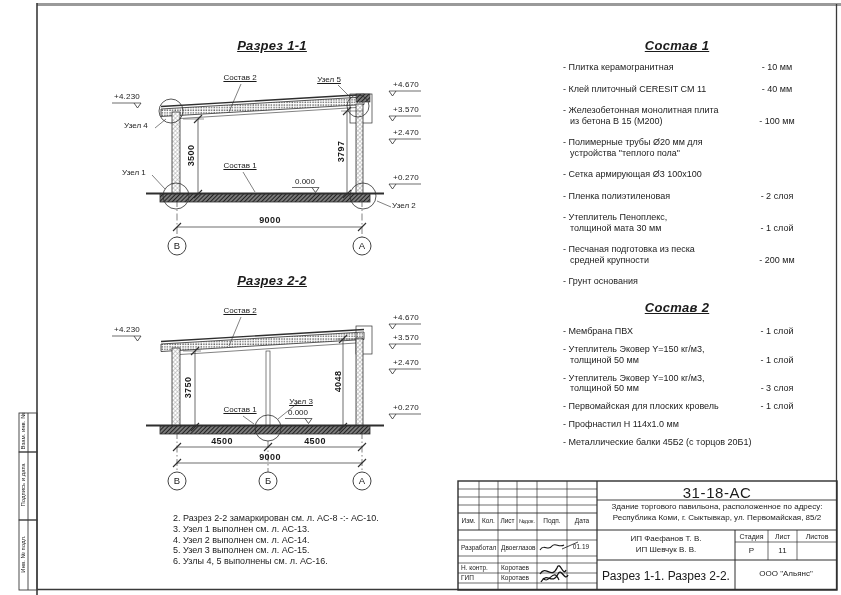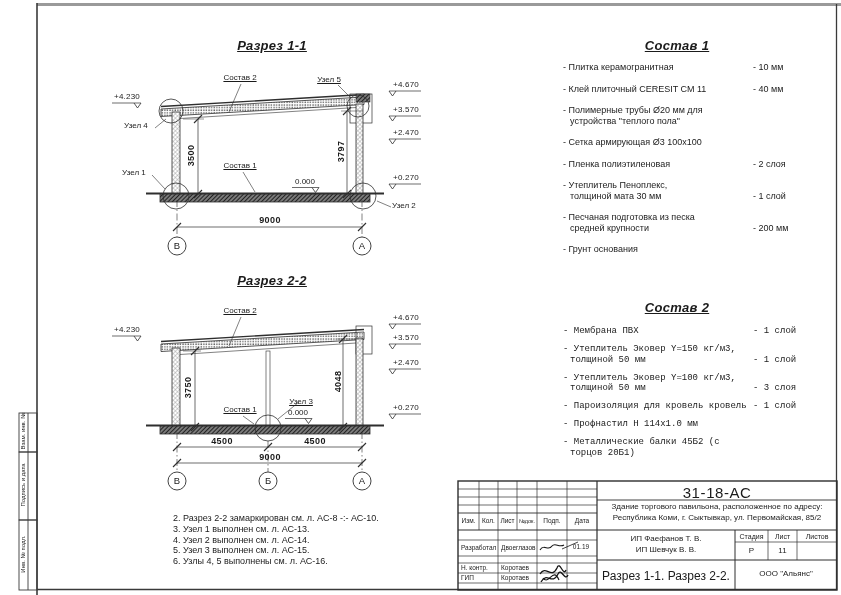--- a/index.html
+++ b/index.html
@@ -13,23 +13,23 @@
   .lab{font-size:8px;}
   .u{text-decoration:underline;}
   .elev{font-size:8px;letter-spacing:.2px;}
   .dim{font-size:9px;font-weight:bold;letter-spacing:.4px;}
   .vert{transform:rotate(-90deg);}
   .axis{font-size:9.5px;}
   .note-block{position:absolute;left:173px;top:513px;font-size:9px;line-height:10.8px;color:#1b1b1b;}
   .note-block span{display:block;}
   .list{position:absolute;width:250px;color:#1b1b1b;font-size:9px;line-height:10.5px;}
   .list .item{display:flex;justify-content:space-between;align-items:flex-end;margin-bottom:11px;}
-  #sostav2-list .item{margin-bottom:7.5px;font-family:Liberation Mono, monospace;}
+  #sostav2-list .item{margin-bottom:7.5px;}
   .item .nm{white-space:pre-line;padding-left:7px;text-indent:-7px;margin-left:12px;}
-  .item .vl{width:48px;flex:none;white-space:nowrap;}
+  .item .vl{width:48px;flex:none;white-space:nowrap;text-align:center;}
   .side-label{font-size:6px;color:#222;}
   .tb7{font-size:6.5px;}
   .tb8{font-size:8px;}
 </style>
 </head>
 <body>
 
 <div class="sheet">
 
 <svg class="bg" width="841" height="595" viewBox="0 0 841 595">
@@ -241,20 +241,25 @@
 <div class="list" id="sostav1-list" style="left:551px;top:62px;">
   <div class="item">
         <span class="nm">- Плитка керамогранитная</span>
         <span class="vl">- 10 мм</span>
       </div>
   <div class="item">
         <span class="nm">- Клей плиточный CERESIT СМ 11</span>
         <span class="vl">- 40 мм</span>
       </div>
   <div class="item">
+        <span class="nm">- Железобетонная  монолитная плита
+из бетона В 15 (М200)</span>
+        <span class="vl">- 100 мм</span>
+      </div>
+  <div class="item">
         <span class="nm">- Полимерные трубы Ø20 мм для
 устройства "теплого пола"</span>
         <span class="vl"></span>
       </div>
   <div class="item">
         <span class="nm">- Сетка армирующая Ø3 100х100</span>
         <span class="vl"></span>
       </div>
   <div class="item">
         <span class="nm">- Пленка полиэтиленовая</span>
@@ -286,21 +291,21 @@
         <span class="nm">- Утеплитель Эковер Y=150 кг/м3,
 толщиной 50 мм</span>
         <span class="vl">- 1 слой</span>
       </div>
   <div class="item">
         <span class="nm">- Утеплитель Эковер Y=100 кг/м3,
 толщиной 50 мм</span>
         <span class="vl">- 3 слоя</span>
       </div>
   <div class="item">
-        <span class="nm">- Пароизоляция для кровель кровель</span>
+        <span class="nm">- Первомайская для плоских кровель</span>
         <span class="vl">- 1 слой</span>
       </div>
   <div class="item">
         <span class="nm">- Профнастил Н 114х1.0 мм</span>
         <span class="vl"></span>
       </div>
   <div class="item">
         <span class="nm">- Металлические балки 45Б2 (с торцов 20Б1)</span>
         <span class="vl"></span>
       </div>

